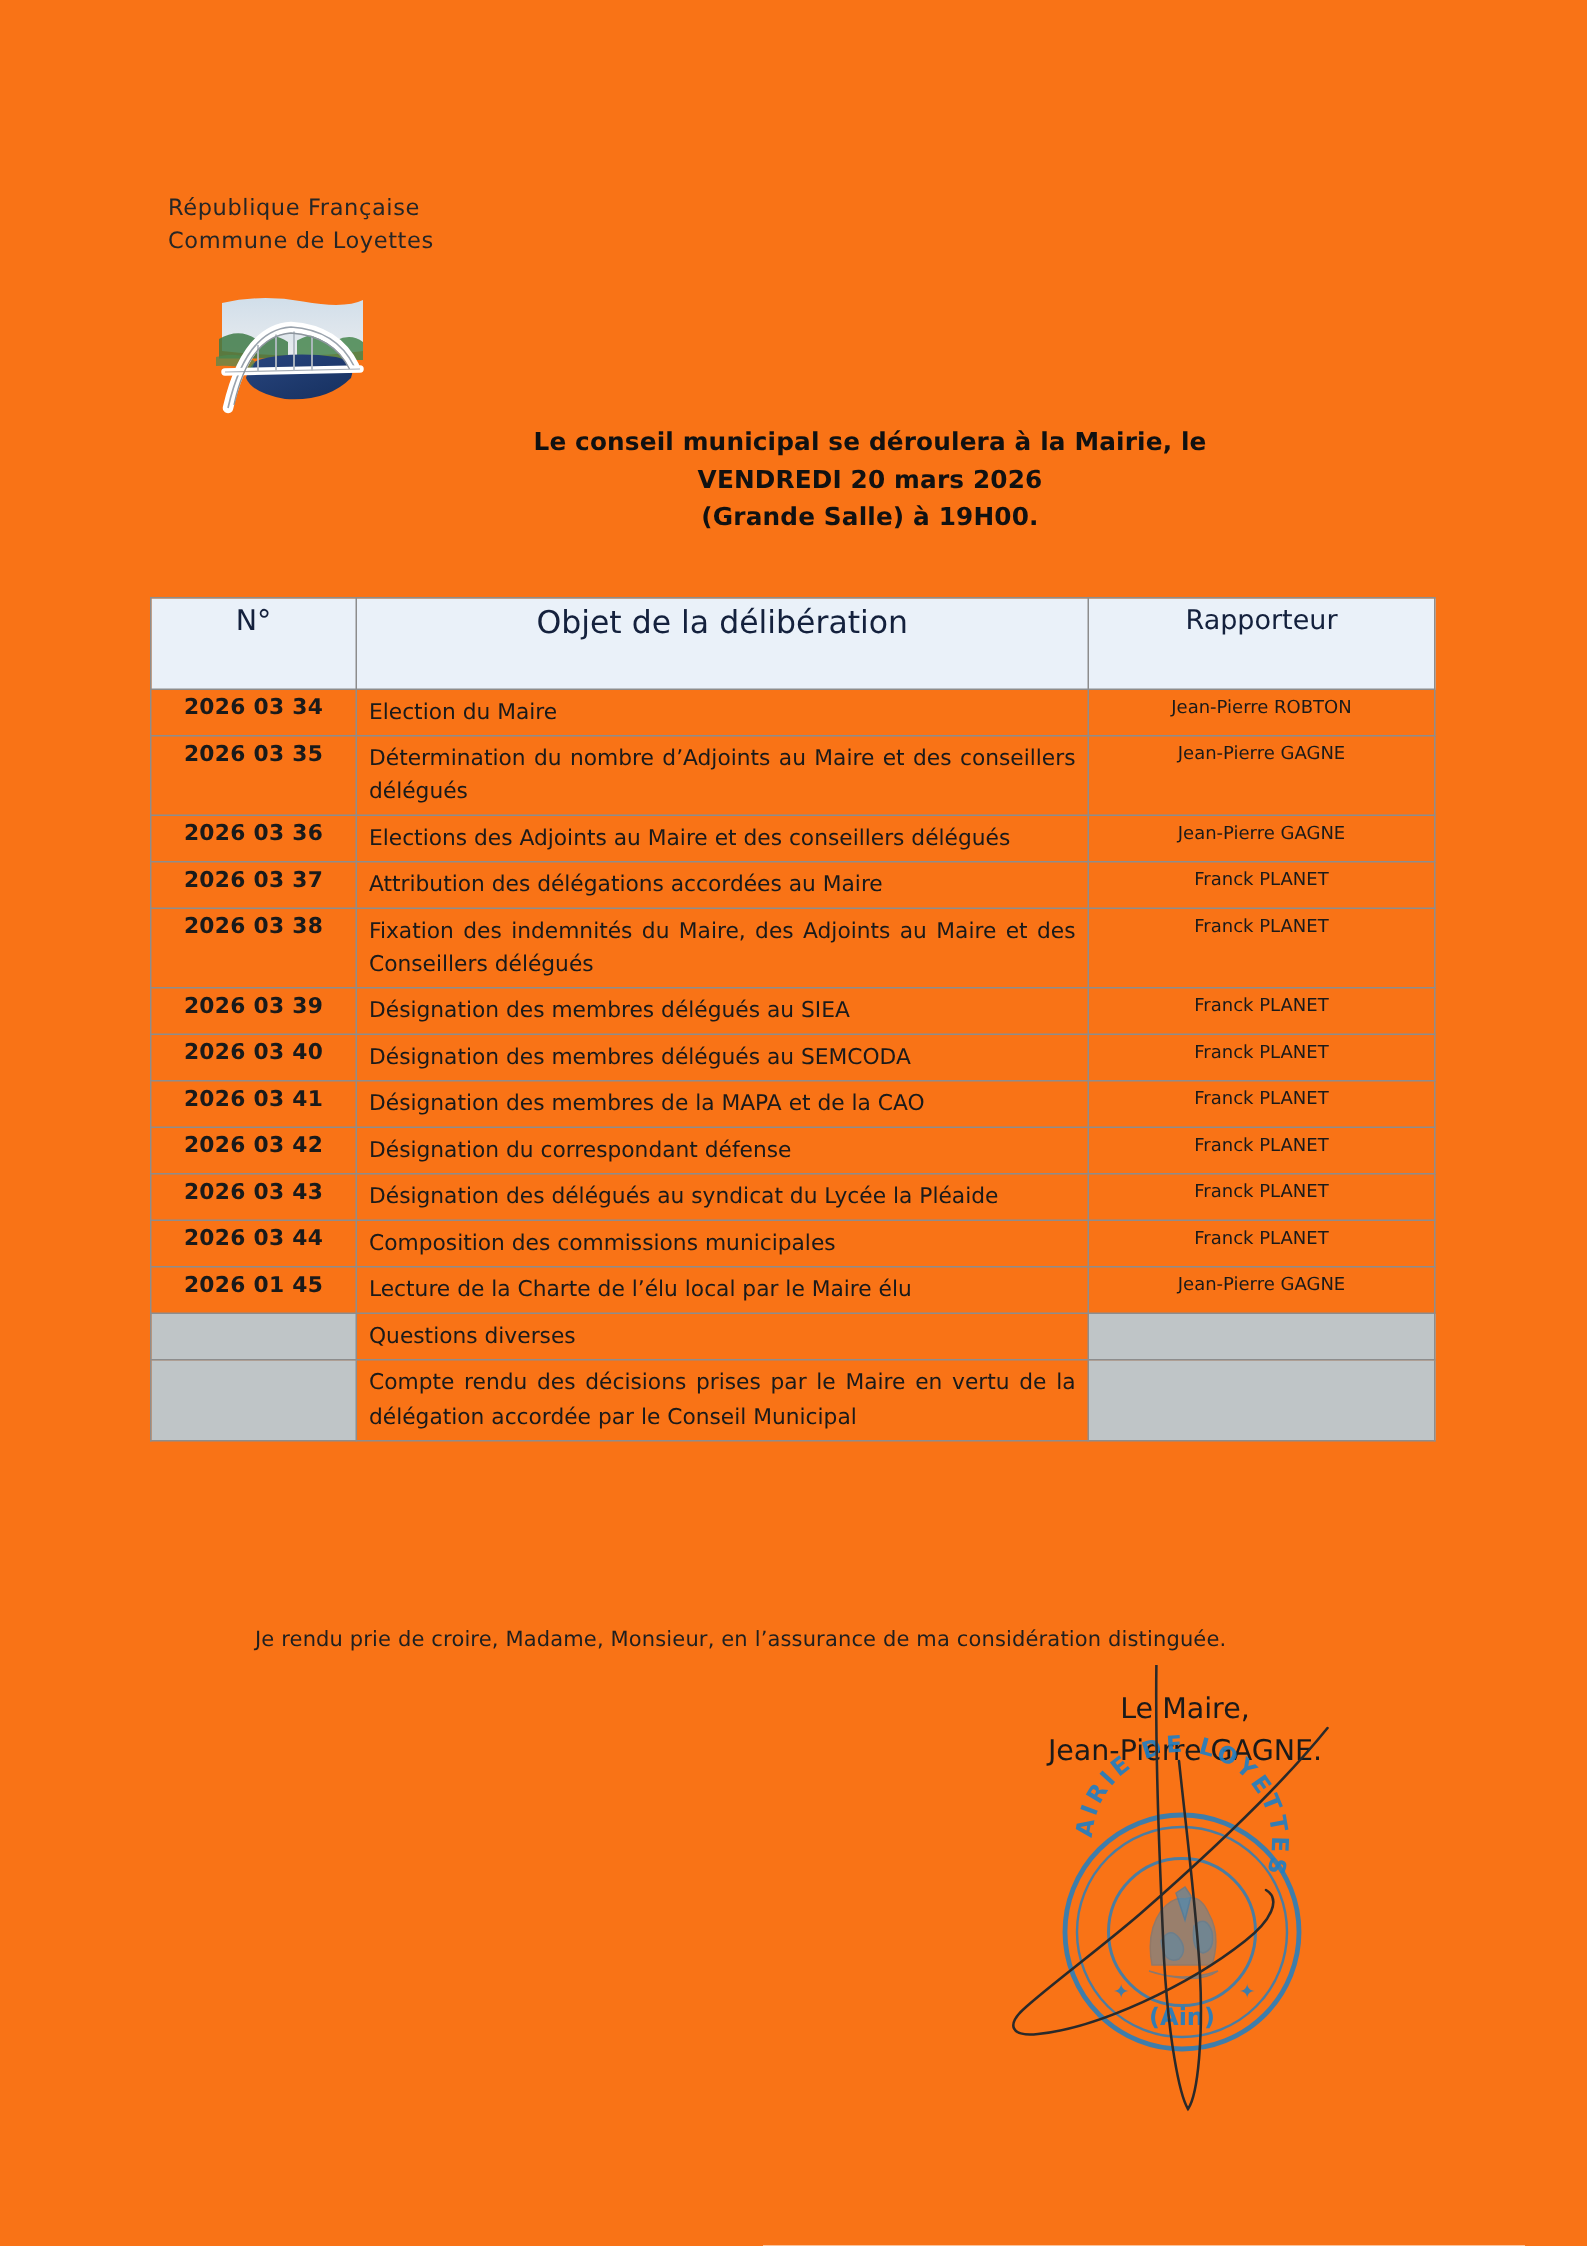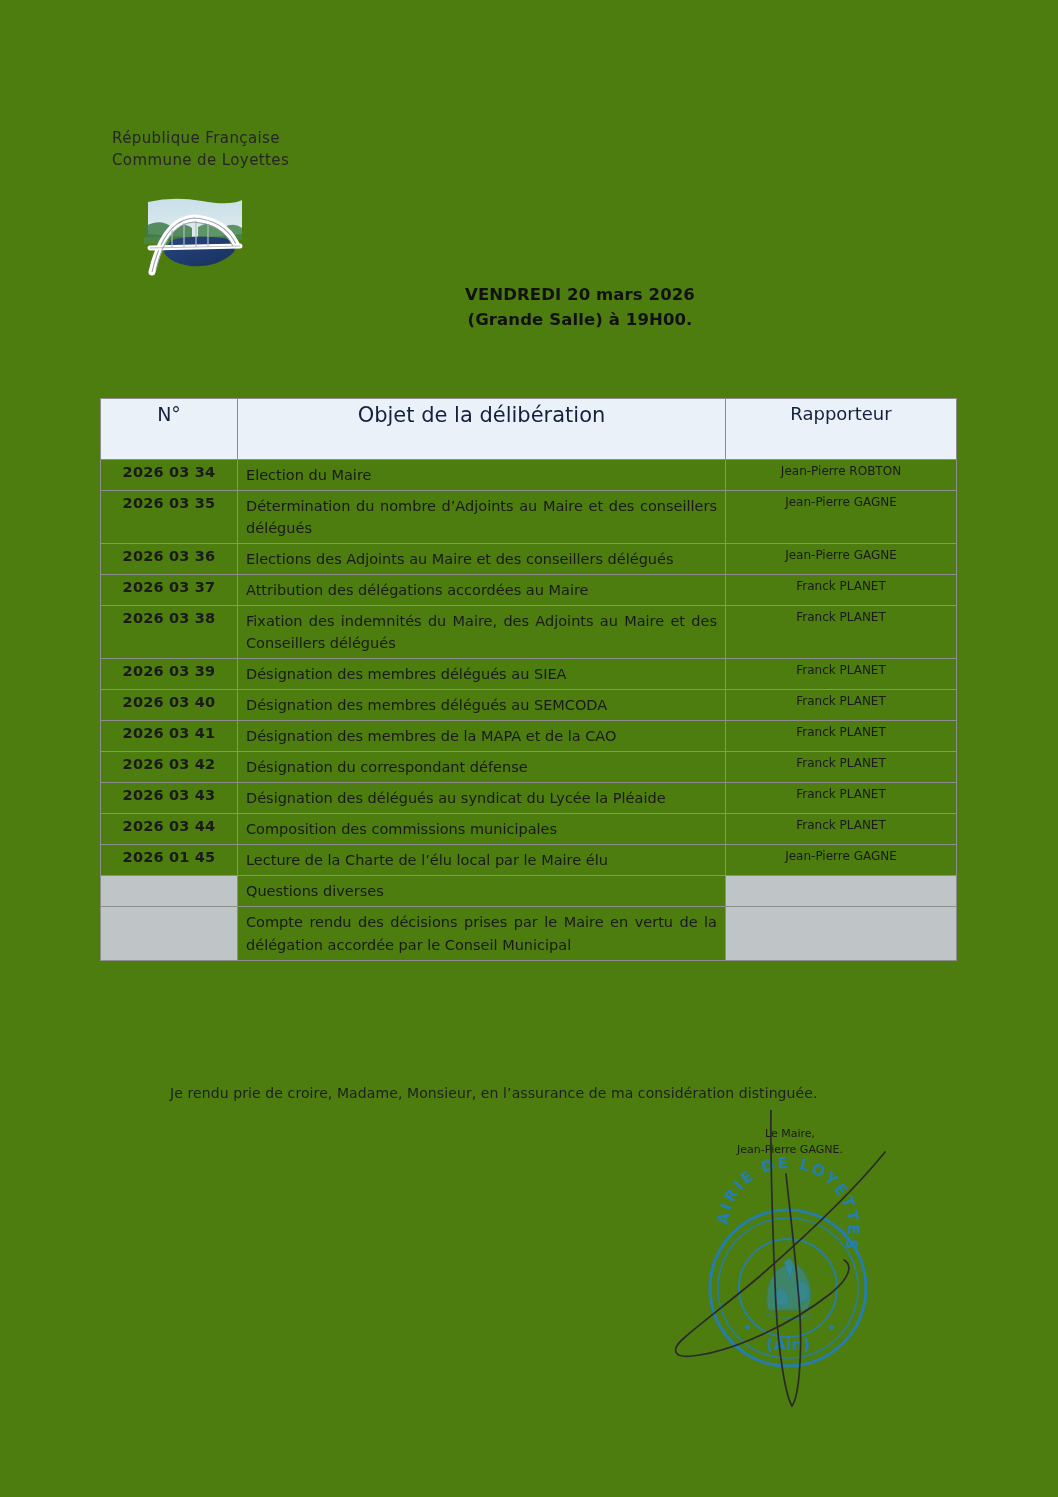--- a/index.html
+++ b/index.html
@@ -12,21 +12,21 @@
     height: 1497px;
     position: relative;
     font-family: "DejaVu Sans", sans-serif;
     color: #1a1a1a;
     overflow: hidden;
   }
 
   .page {
     position: absolute;
     inset: 0;
-    background: #4d7c0f;
+    background: #f97316;
   }
 
   
   .letterhead {
     position: absolute;
     left: 112px;
     top: 128px;
     line-height: 1.45;
   }
   .letterhead div {
@@ -125,21 +125,21 @@
     font-size: 14px;
     color: #1f1f1f;
     letter-spacing: 0.1px;
   }
   .signature-block {
     position: absolute;
     left: 660px;
     top: 1126px;
     width: 260px;
     text-align: center;
-    font-size: 11px;
+    font-size: 19px;
     line-height: 1.45;
     color: #1a1a1a;
   }
 
   
   .stamp-area {
     position: absolute;
     left: 640px;
     top: 1110px;
     width: 300px;
@@ -190,20 +190,21 @@
         <line x1="46" y1="27" x2="46" y2="51"></line>
         <line x1="58" y1="25" x2="58" y2="51"></line>
         <line x1="70" y1="28" x2="70" y2="51"></line>
       </g>
 
       <path d="M18 74 Q28 28 56 26 Q84 28 95 50" fill="none" stroke="#8e969e" stroke-width="0.9"></path>
     </svg>
   </div>
 
   <div class="title-block">
+    <div>Le conseil municipal se déroulera à la Mairie, le</div>
     <div>VENDREDI 20 mars 2026</div>
     <div>(Grande Salle) à 19H00.</div>
   </div>
 
   <div class="agenda-wrap">
     <table class="agenda">
       <colgroup>
         <col class="c-num">
           <col class="c-obj">
           <col class="c-rap">

